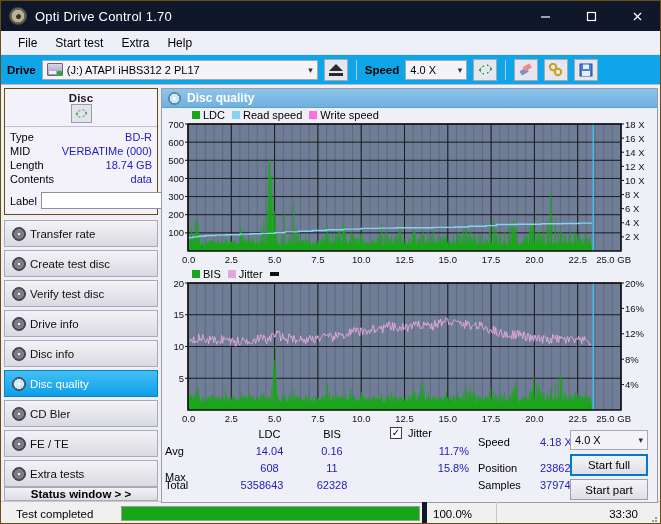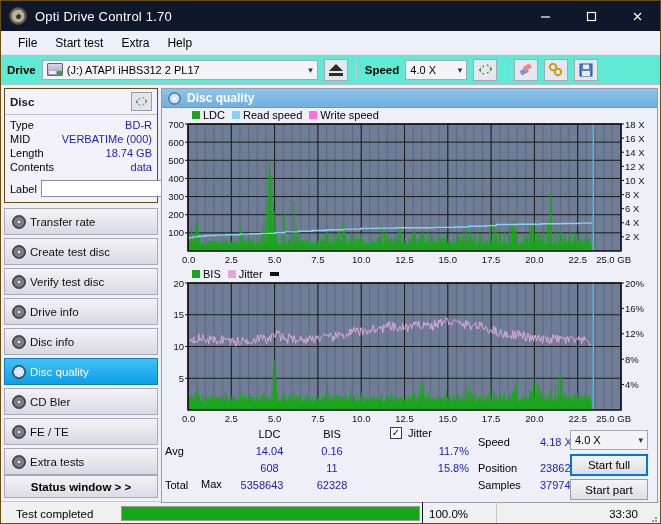--- a/index.html
+++ b/index.html
@@ -44,21 +44,21 @@
   
   .menubar {
     height:24px; background:#eff0f7; display:flex; align-items:center;
     padding-left:8px; gap:0px;
     border-bottom:1px solid #e2e2ea;
   }
   .menubar .mi { padding:3px 9px; font-size:12px; color:#000; }
 
   
   .toolbar {
-    height:30px; background:#5eead4; display:flex; align-items:center;
+    height:30px; background:#0ea5e9; display:flex; align-items:center;
     padding:0 6px; gap:6px; border-bottom:1px solid #b9b9c9;
   }
   .tb-label { font-weight:bold; font-size:11.5px; }
   .combo {
     height:20px; background:#f4f4f8; border:1px solid #a6a6b4;
     display:flex; align-items:center; padding:0 4px; font-size:11px;
     position:relative;
   }
   .combo .chev { margin-left:auto; font-size:9px; color:#333; padding-left:6px;}
   #drive-combo { width:276px; }
@@ -80,21 +80,21 @@
   .eject-bar { width:14px;height:3px;background:#2b2b2b;}
 
   
   .body { display:flex; height:calc(524px - 30px - 24px - 30px - 24px); }
 
   
   .sidebar { width:160px; flex:0 0 160px; background:#eff0f7; padding:3px; display:flex; flex-direction:column; }
   .disc-panel { border:1px solid #6b4a0f; background:#f3f2fb; padding:0; }
   .disc-head {
     display:flex;align-items:center;justify-content:space-between;
-    padding:3px 5px; border-bottom:1px solid #c0bfd2;
+    padding:3px 5px; border-bottom:1px solid #c0bfd2;flex-direction:column;
   }
   .disc-head .t { font-weight:bold; font-size:11.5px; color:#1a1a1a;}
   .mini-btn { width:21px;height:19px;background:#e3e3ec;border:1px solid #9a9aa8;display:flex;align-items:center;justify-content:center;}
   .disc-rows { padding:3px 5px 4px 5px;}
   .drow { display:flex; justify-content:space-between; font-size:11px; padding:1px 0; }
   .drow .k { color:#000; }
   .drow .v { color:#2020c0; }
   .label-row { display:flex;align-items:center;gap:4px;padding:2px 5px 5px 5px; }
   .label-row .k { font-size:11px; }
   .label-input { flex:1; height:17px; background:#fff; border:1px solid #8e8e9c; }
@@ -161,21 +161,21 @@
   .btn.primary { border:2px solid #0078d7; }
 
   
   .statusbar {
     height:24px; background:#f0f0f0; border-top:1px solid #c8c8c8;
     display:flex; align-items:center; font-size:11.5px;
   }
   .sb-text { width:118px; padding-left:15px; }
   .sb-prog { flex:1; height:15px; background:#fff; border:1px solid #9a9a9a; margin:0 2px; position:relative;}
   .sb-prog > i { display:block;height:100%; background:#16a716; }
-  .sb-pct { width:74px; padding-left:6px; border-left:1px solid #0f172a; height:100%; display:flex;align-items:center;}
+  .sb-pct { width:74px; padding-left:6px; border-left:5px solid #0f172a; height:100%; display:flex;align-items:center;}
   .sb-time { width:150px; text-align:right; padding-right:8px; border-left:1px solid #c8c8c8; height:100%; display:flex;align-items:center;justify-content:flex-end;}
   .grip { width:14px;height:100%;display:flex;align-items:flex-end;justify-content:flex-end;padding:2px;}
 </style>
 </head>
 <body>
 
 <div id="app">
 
   <div class="titlebar">
     <div class="ticon"></div>
@@ -604,21 +604,21 @@
             <div style="position:absolute;left:228px;top:1px;display:flex;align-items:center;gap:6px;">
               <span class="chkbox">✓</span>
               <span>Jitter</span>
             </div>
 
             <div style="position:absolute;left:3px;top:19px;">Avg</div>
             <div class="val" style="position:absolute;left:75px;top:19px;width:65px;text-align:center;">14.04</div>
             <div class="val" style="position:absolute;left:140px;top:19px;width:60px;text-align:center;">0.16</div>
             <div class="val" style="position:absolute;left:245px;top:19px;width:62px;text-align:right;">11.7%</div>
 
-            <div style="position:absolute;left:3px;top:52px;margin-left:36px;">Max</div>
+            <div style="position:absolute;left:3px;top:45px;">Max</div>
             <div class="val" style="position:absolute;left:75px;top:36px;width:65px;text-align:center;">608</div>
             <div class="val" style="position:absolute;left:140px;top:36px;width:60px;text-align:center;">11</div>
             <div class="val" style="position:absolute;left:245px;top:36px;width:62px;text-align:right;">15.8%</div>
 
             <div style="position:absolute;left:3px;top:53px;">Total</div>
             <div class="val" style="position:absolute;left:60px;top:53px;width:80px;text-align:center;">5358643</div>
             <div class="val" style="position:absolute;left:140px;top:53px;width:60px;text-align:center;">62328</div>
 
             <div style="position:absolute;left:316px;top:10px;">Speed</div>
             <div class="val" style="position:absolute;left:378px;top:10px;">4.18 X</div>

